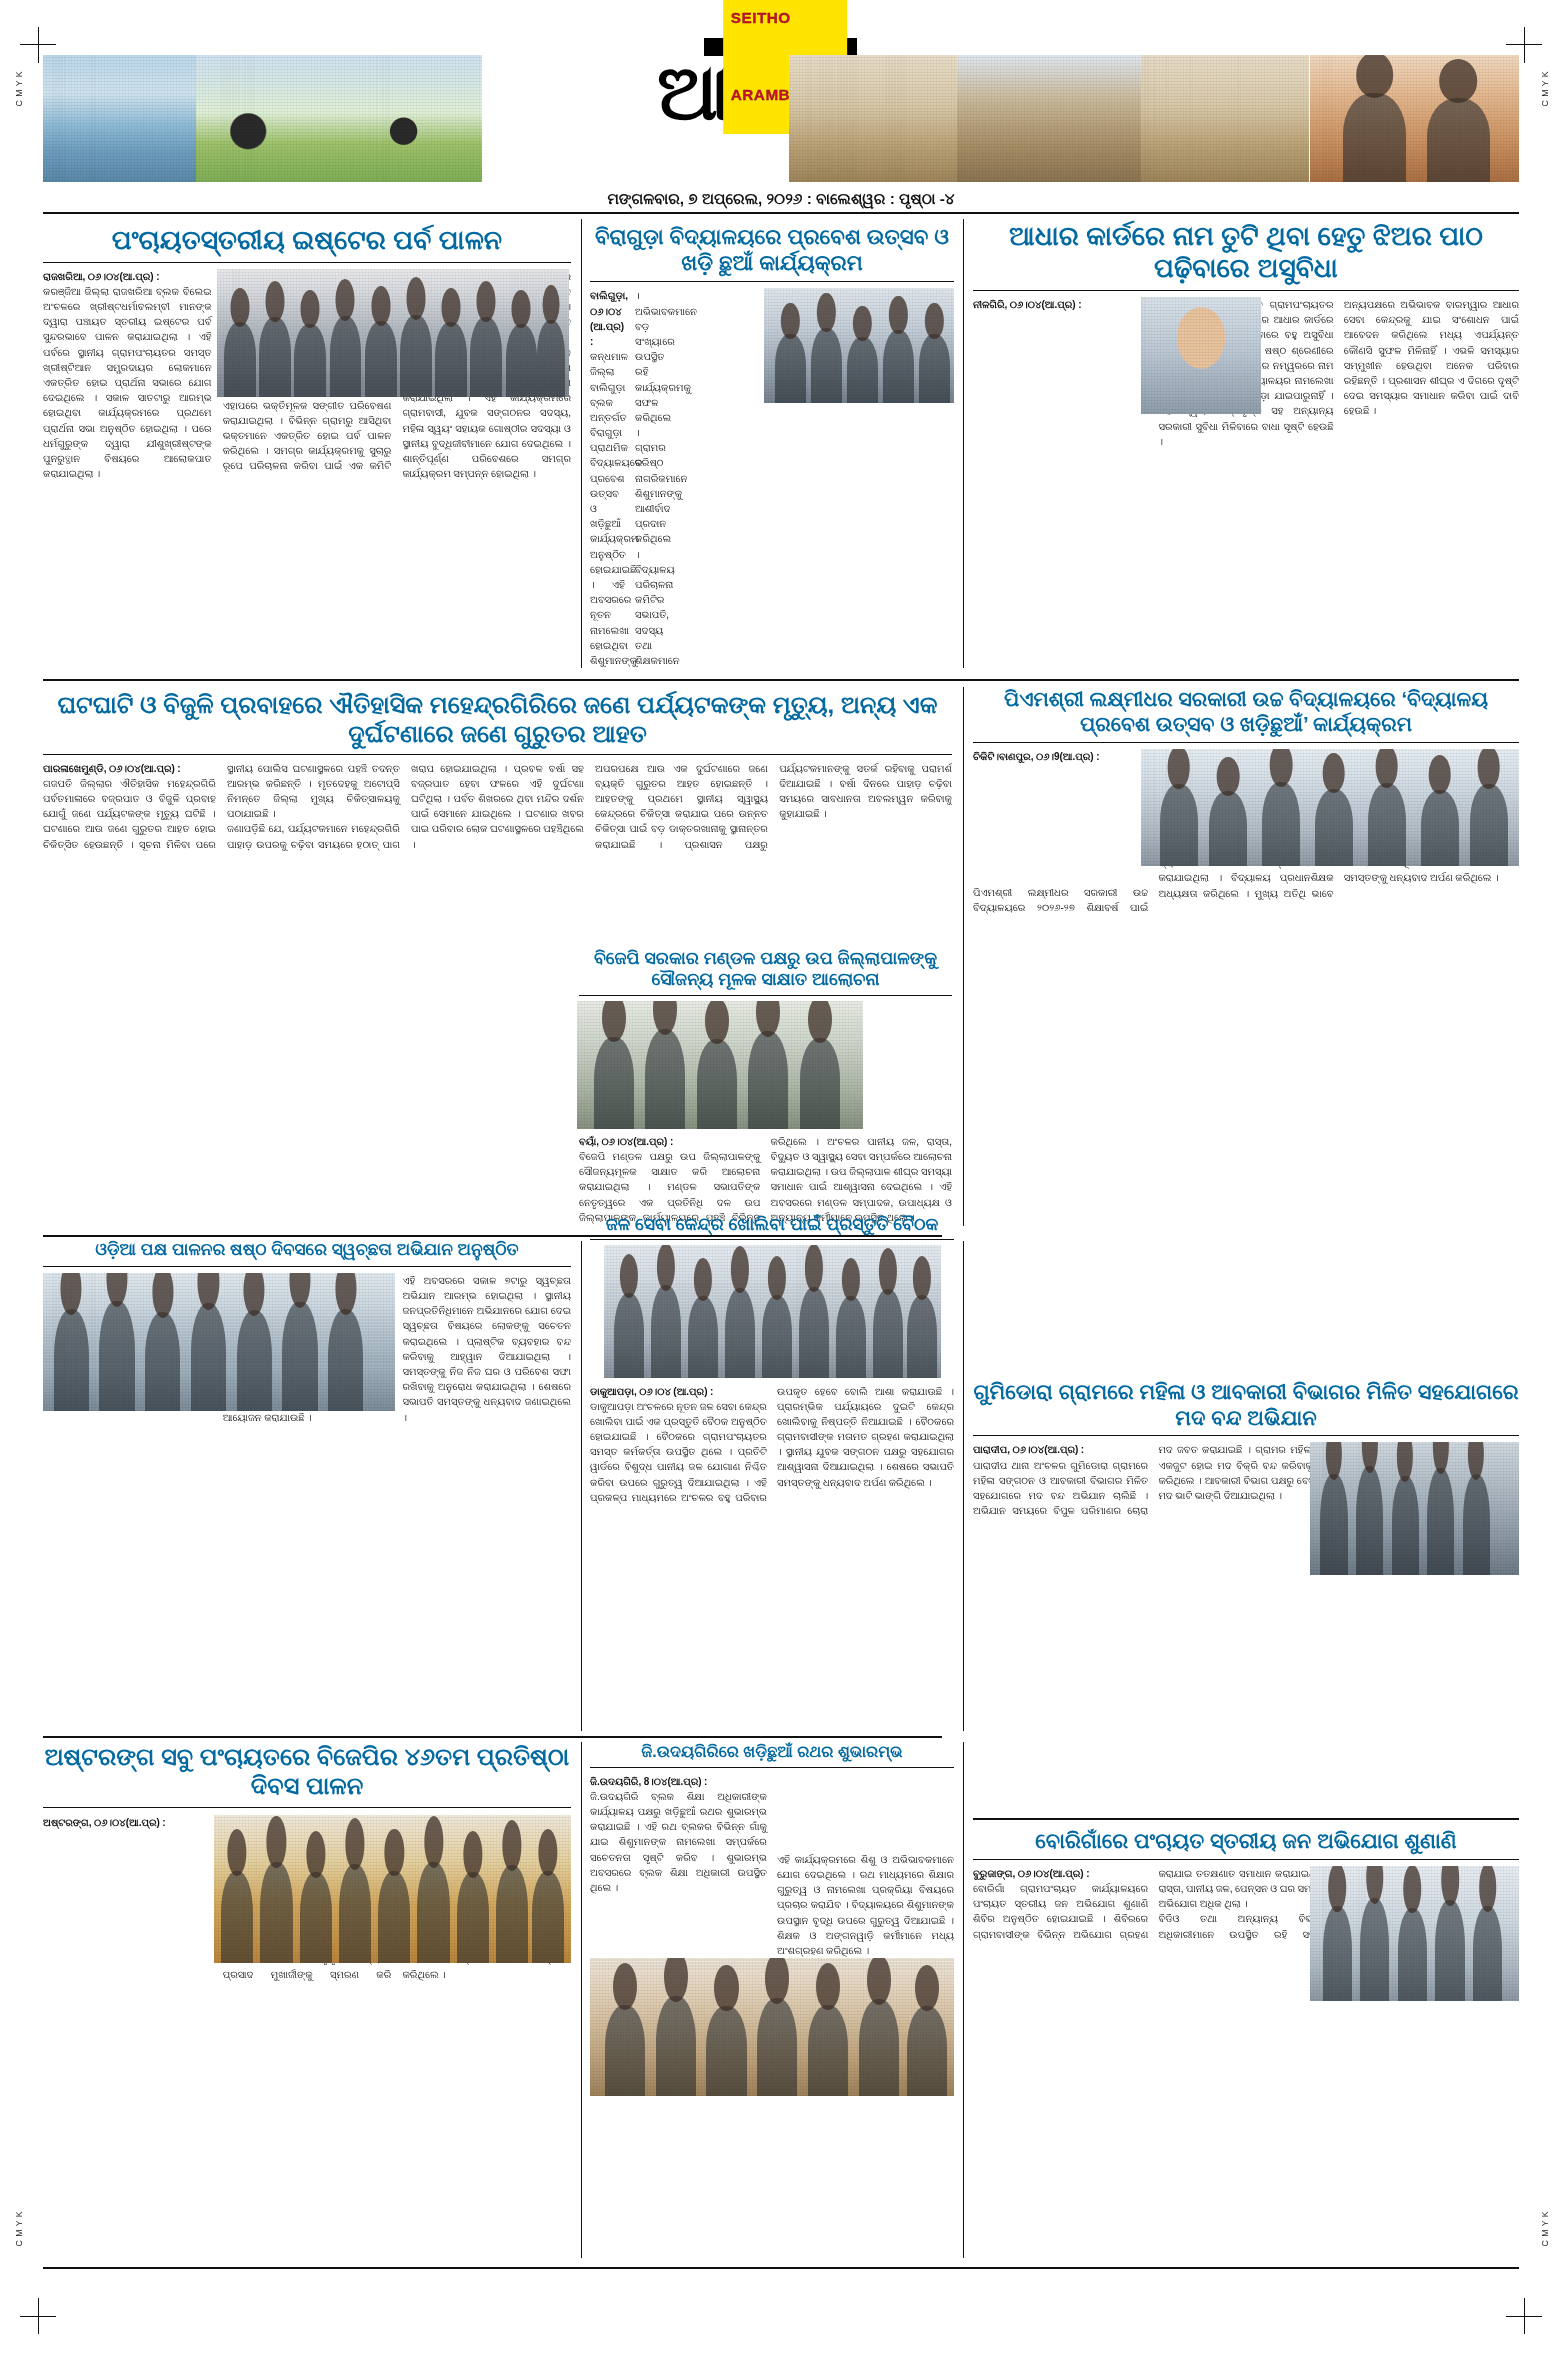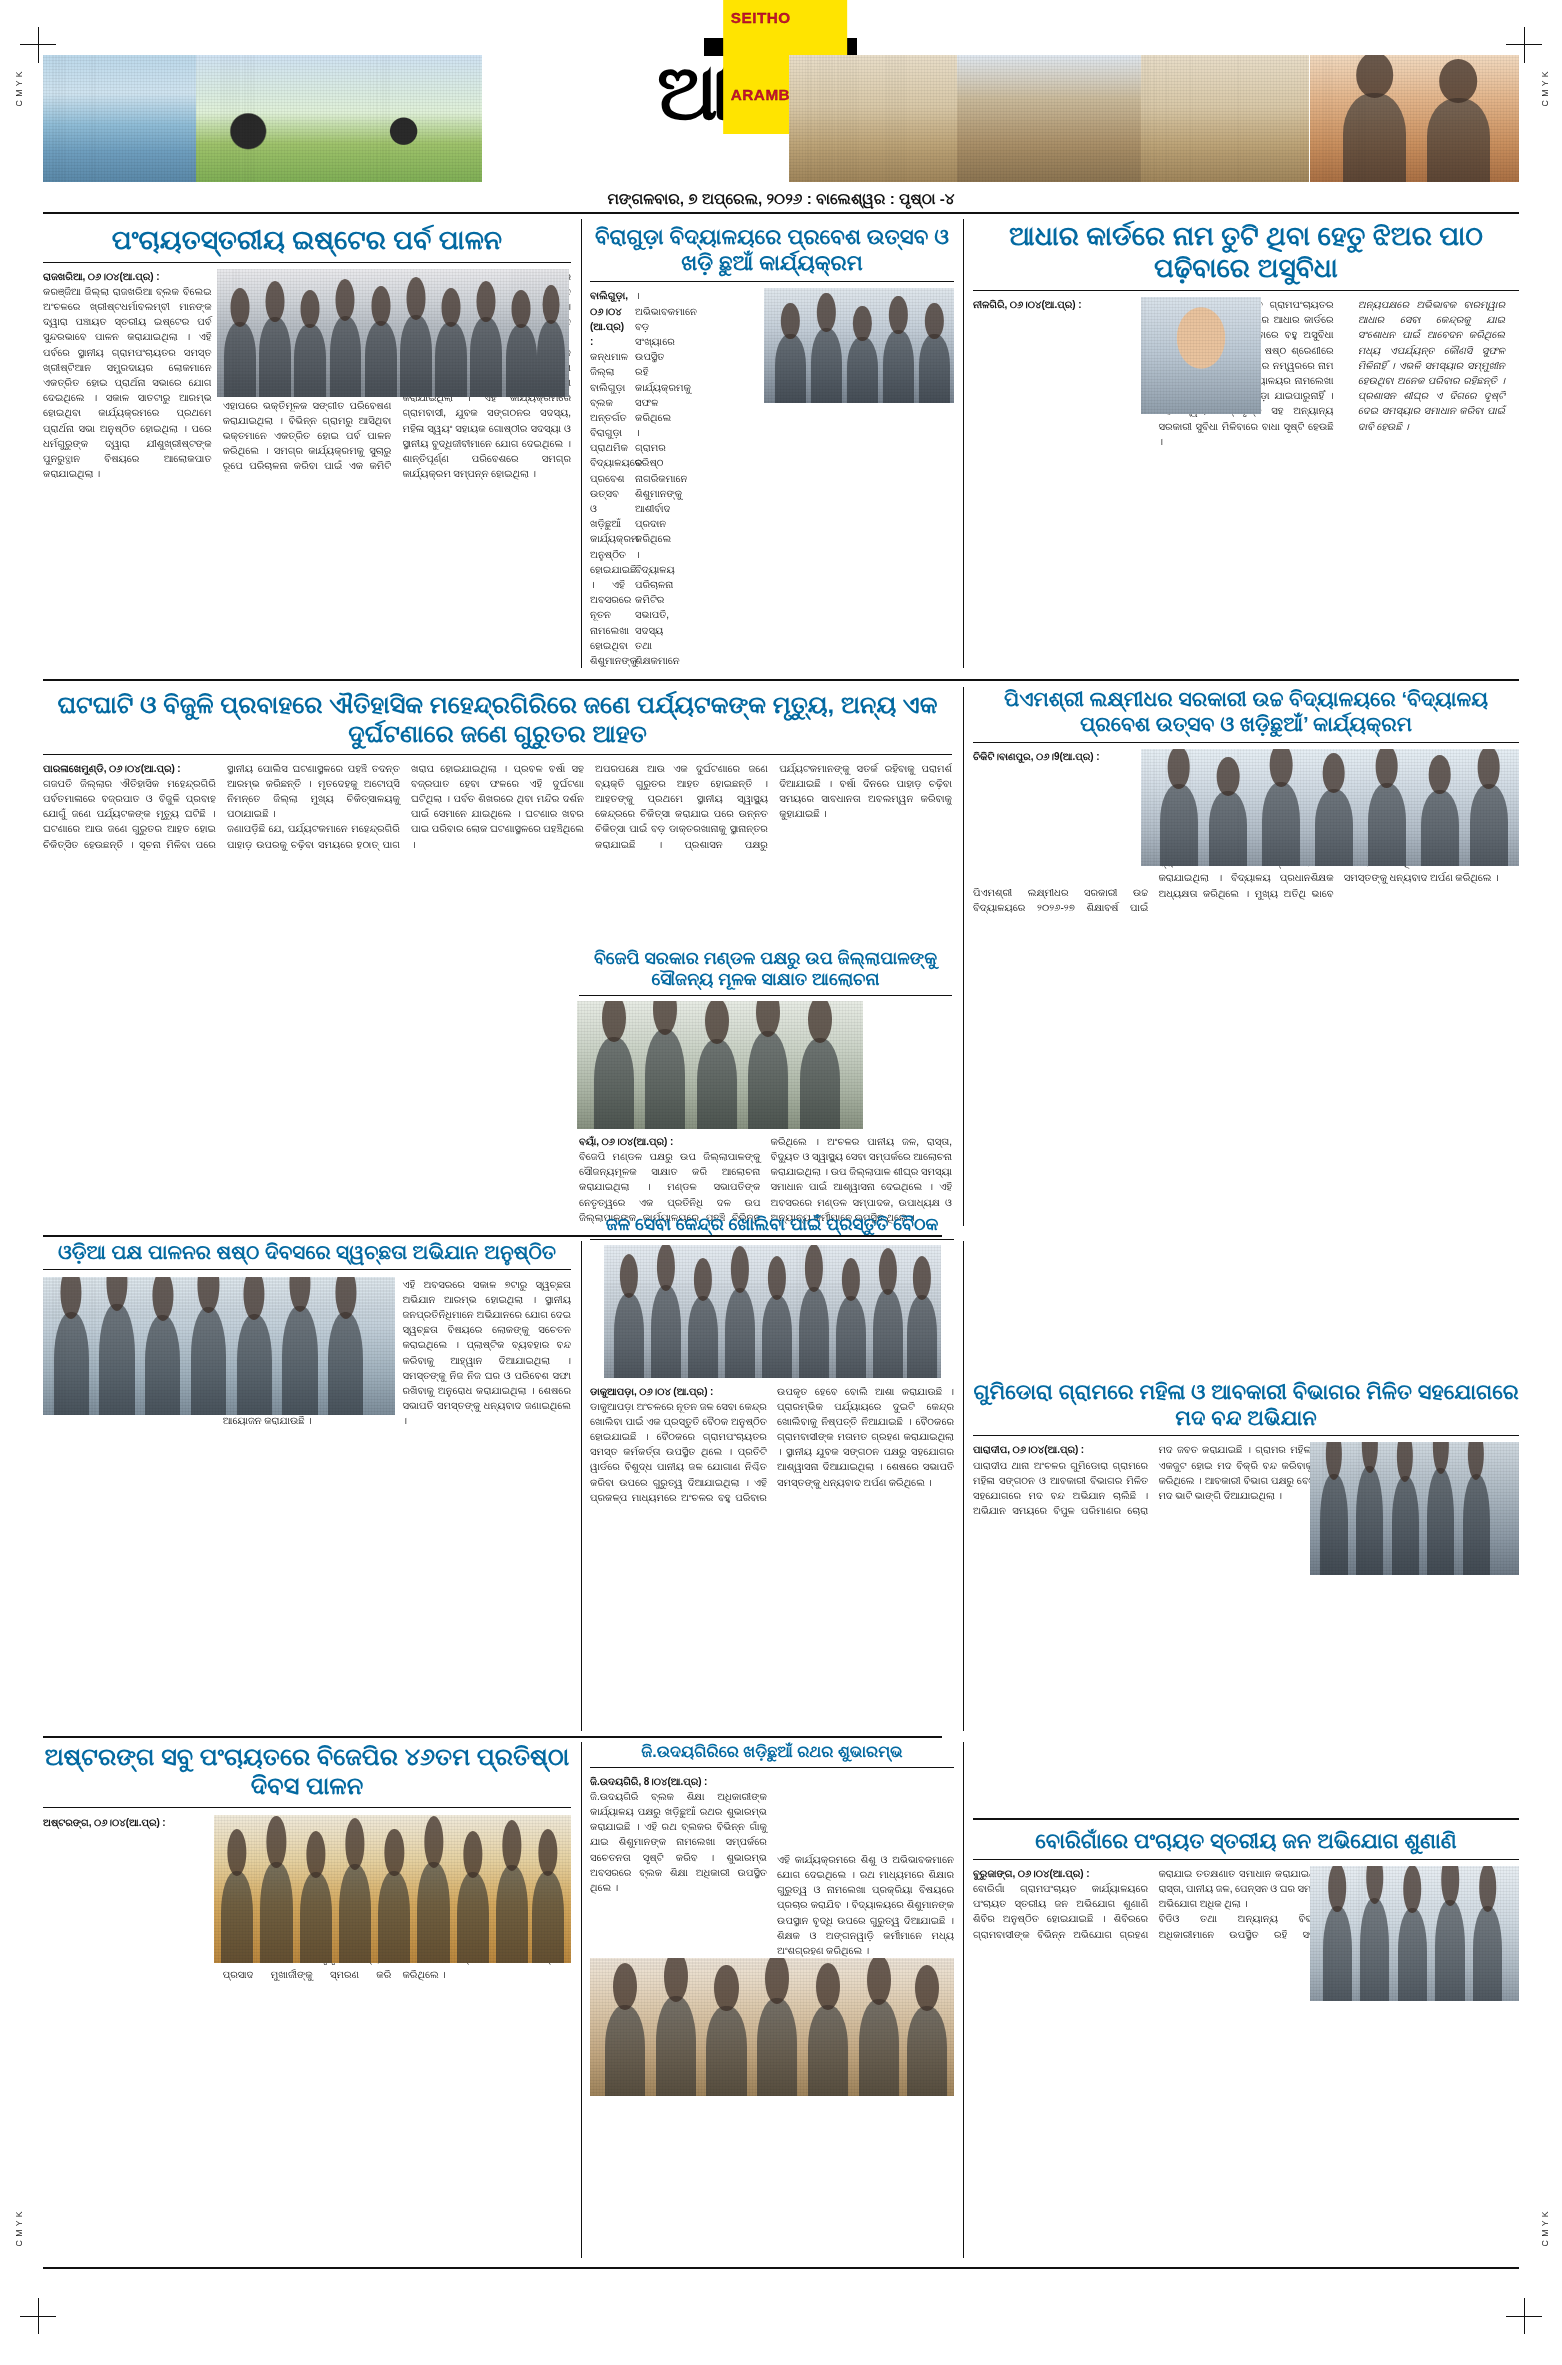--- a/index.html
+++ b/index.html
@@ -219,21 +219,21 @@
     <div class="rule-thin" style="position:relative;margin:5.1px 0 6.1px 0;width:100%;"></div>
     <div style="position:relative;">
       <div class="photo" style="left:168px;top:0;width:120px;height:117px;">
         <div class="ph-inner tex-portrait"></div>
           <div class="ph-grain"></div>
       </div>
       <div style="column-count:3;column-gap:10.2px;">
         <p class="body" style="margin:0;font-weight:700;">ନୀଳଗିରି, ୦୬।୦୪(ଆ.ପ୍ର) :</p>
         <div style="height:118px;"></div>
         <p class="body" style="margin:0;">ନୀଳଗିରି ବ୍ଲକ ଅନ୍ତର୍ଗତ ଗ୍ରାମପଂଚାୟତର ଏକ ଗରିବ ପରିବାରର ଝିଅର ଆଧାର କାର୍ଡରେ ନାମ ଭୁଲ ଥିବାରୁ ପାଠପଢ଼ାରେ ବହୁ ଅସୁବିଧା ସୃଷ୍ଟି ହୋଇଛି । ଛାତ୍ରୀଟି ଷଷ୍ଠ ଶ୍ରେଣୀରେ ପଢ଼ୁଥିବାବେଳେ ତା'ର ଆଧାର ନମ୍ୱରରେ ନାମ ଭୁଲ ରହିଛି । ଫଳରେ ବିଦ୍ୟାଳୟର ନାମଲେଖା ତାଲିକାରେ ତା'ର ନାମ ଯୋଡ଼ା ଯାଇପାରୁନାହିଁ । ଏହା ଦ୍ୱାରା ଛାତ୍ରବୃତ୍ତି ସହ ଅନ୍ୟାନ୍ୟ ସରକାରୀ ସୁବିଧା ମିଳିବାରେ ବାଧା ସୃଷ୍ଟି ହେଉଛି ।</p>
-        <p class="body" style="margin:14px;font-style:italic;">ଅନ୍ୟପକ୍ଷରେ ଅଭିଭାବକ ବାରମ୍ୱାର ଆଧାର ସେବା କେନ୍ଦ୍ରକୁ ଯାଇ ସଂଶୋଧନ ପାଇଁ ଆବେଦନ କରିଥିଲେ ମଧ୍ୟ ଏପର୍ଯ୍ୟନ୍ତ କୌଣସି ସୁଫଳ ମିଳିନାହିଁ । ଏଭଳି ସମସ୍ୟାର ସମ୍ମୁଖୀନ ହେଉଥିବା ଅନେକ ପରିବାର ରହିଛନ୍ତି । ପ୍ରଶାସନ ଶୀଘ୍ର ଏ ଦିଗରେ ଦୃଷ୍ଟି ଦେଇ ସମସ୍ୟାର ସମାଧାନ କରିବା ପାଇଁ ଦାବି ହେଉଛି ।</p>
+        <p class="body" style="margin:0;">ଅନ୍ୟପକ୍ଷରେ ଅଭିଭାବକ ବାରମ୍ୱାର ଆଧାର ସେବା କେନ୍ଦ୍ରକୁ ଯାଇ ସଂଶୋଧନ ପାଇଁ ଆବେଦନ କରିଥିଲେ ମଧ୍ୟ ଏପର୍ଯ୍ୟନ୍ତ କୌଣସି ସୁଫଳ ମିଳିନାହିଁ । ଏଭଳି ସମସ୍ୟାର ସମ୍ମୁଖୀନ ହେଉଥିବା ଅନେକ ପରିବାର ରହିଛନ୍ତି । ପ୍ରଶାସନ ଶୀଘ୍ର ଏ ଦିଗରେ ଦୃଷ୍ଟି ଦେଇ ସମସ୍ୟାର ସମାଧାନ କରିବା ପାଇଁ ଦାବି ହେଉଛି ।</p>
       </div>
     </div>
   </div>
 
   <div class="rule-thick" style="top:679px;"></div>
 
   <div class="vrule" style="left:963px;top:687px;height:539px;"></div>
 
   <div class="col" style="left:43px;top:690px;width:909px;height:534px;">
     <div class="hl big" style="font-size:24px;">ଘଟଘାଟି ଓ ବିଜୁଳି ପ୍ରବାହରେ ଐତିହାସିକ ମହେନ୍ଦ୍ରଗିରିରେ ଜଣେ ପର୍ଯ୍ୟଟକଙ୍କ ମୃତ୍ୟୁ, ଅନ୍ୟ ଏକ ଦୁର୍ଘଟଣାରେ ଜଣେ ଗୁରୁତର ଆହତ</div>
@@ -317,21 +317,21 @@
       <p class="body" style="margin:0;font-weight:700;">ଡାକୁଆପଡ଼ା, ୦୬।୦୪ (ଆ.ପ୍ର) :</p>
       <p class="body" style="margin:0;">ଡାକୁଆପଡ଼ା ଅଂଚଳରେ ନୂତନ ଜଳ ସେବା କେନ୍ଦ୍ର ଖୋଲିବା ପାଇଁ ଏକ ପ୍ରସ୍ତୁତି ବୈଠକ ଅନୁଷ୍ଠିତ ହୋଇଯାଇଛି । ବୈଠକରେ ଗ୍ରାମପଂଚାୟତର ସମସ୍ତ କର୍ମକର୍ତ୍ତା ଉପସ୍ଥିତ ଥିଲେ । ପ୍ରତିଟି ୱାର୍ଡରେ ବିଶୁଦ୍ଧ ପାନୀୟ ଜଳ ଯୋଗାଣ ନିଶ୍ଚିତ କରିବା ଉପରେ ଗୁରୁତ୍ୱ ଦିଆଯାଇଥିଲା । ଏହି ପ୍ରକଳ୍ପ ମାଧ୍ୟମରେ ଅଂଚଳର ବହୁ ପରିବାର ଉପକୃତ ହେବେ ବୋଲି ଆଶା କରାଯାଉଛି । ପ୍ରାରମ୍ଭିକ ପର୍ଯ୍ୟାୟରେ ଦୁଇଟି କେନ୍ଦ୍ର ଖୋଲିବାକୁ ନିଷ୍ପତ୍ତି ନିଆଯାଇଛି । ବୈଠକରେ ଗ୍ରାମବାସୀଙ୍କ ମତାମତ ଗ୍ରହଣ କରାଯାଇଥିଲା । ସ୍ଥାନୀୟ ଯୁବକ ସଙ୍ଗଠନ ପକ୍ଷରୁ ସହଯୋଗର ଆଶ୍ୱାସନା ଦିଆଯାଇଥିଲା । ଶେଷରେ ସଭାପତି ସମସ୍ତଙ୍କୁ ଧନ୍ୟବାଦ ଅର୍ପଣ କରିଥିଲେ ।</p>
     </div>
   </div>
 
   <div class="rule-thick" style="top:1235px;width:899px;left:43px;"></div>
   <div class="vrule" style="left:581px;top:1241px;height:490px;"></div>
   <div class="vrule" style="left:963px;top:1241px;height:490px;"></div>
 
   <div class="col" style="left:43px;top:1240px;width:528px;height:485px;">
-    <div class="hl mid" style="font-size:20px;">ଓଡ଼ିଆ ପକ୍ଷ ପାଳନର ଷଷ୍ଠ ଦିବସରେ ସ୍ୱଚ୍ଛତା ଅଭିଯାନ ଅନୁଷ୍ଠିତ</div>
+    <div class="hl mid" style="font-size:17px;">ଓଡ଼ିଆ ପକ୍ଷ ପାଳନର ଷଷ୍ଠ ଦିବସରେ ସ୍ୱଚ୍ଛତା ଅଭିଯାନ ଅନୁଷ୍ଠିତ</div>
     <div class="rule-thin" style="position:relative;margin:5.1px 0 6.1px 0;width:100%;"></div>
     <div style="position:relative;">
       <div class="photo" style="left:0;top:0;width:352px;height:138px;">
         <div class="ph-inner tex-rally"></div>
           <div class="ph-grain"></div>
         <div class="ph-people">
           <i style="left:3%;width:10%;height:74%"></i>
             <i style="left:16%;width:10%;height:80%"></i>
           <i style="left:29%;width:10%;height:72%"></i>
             <i style="left:42%;width:10%;height:78%"></i>

